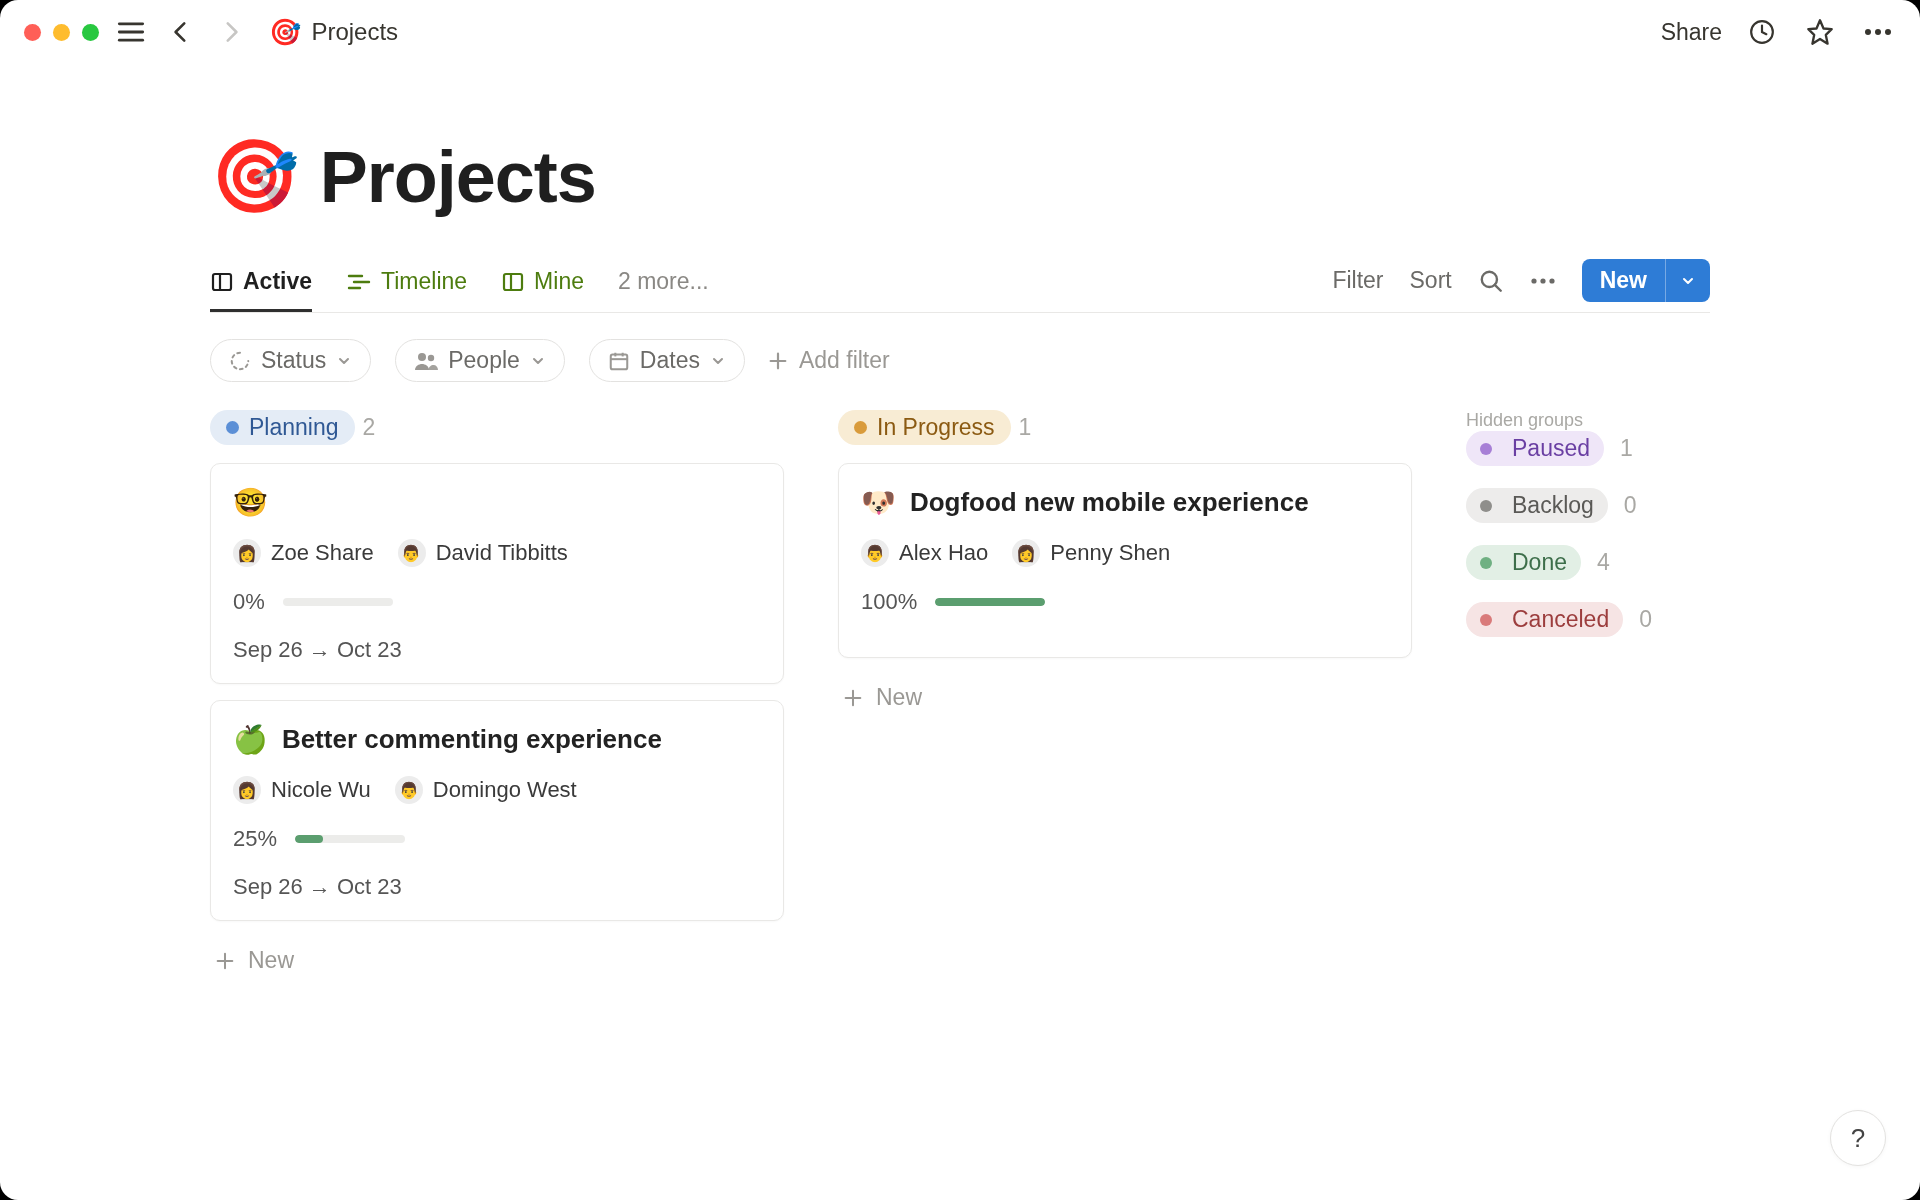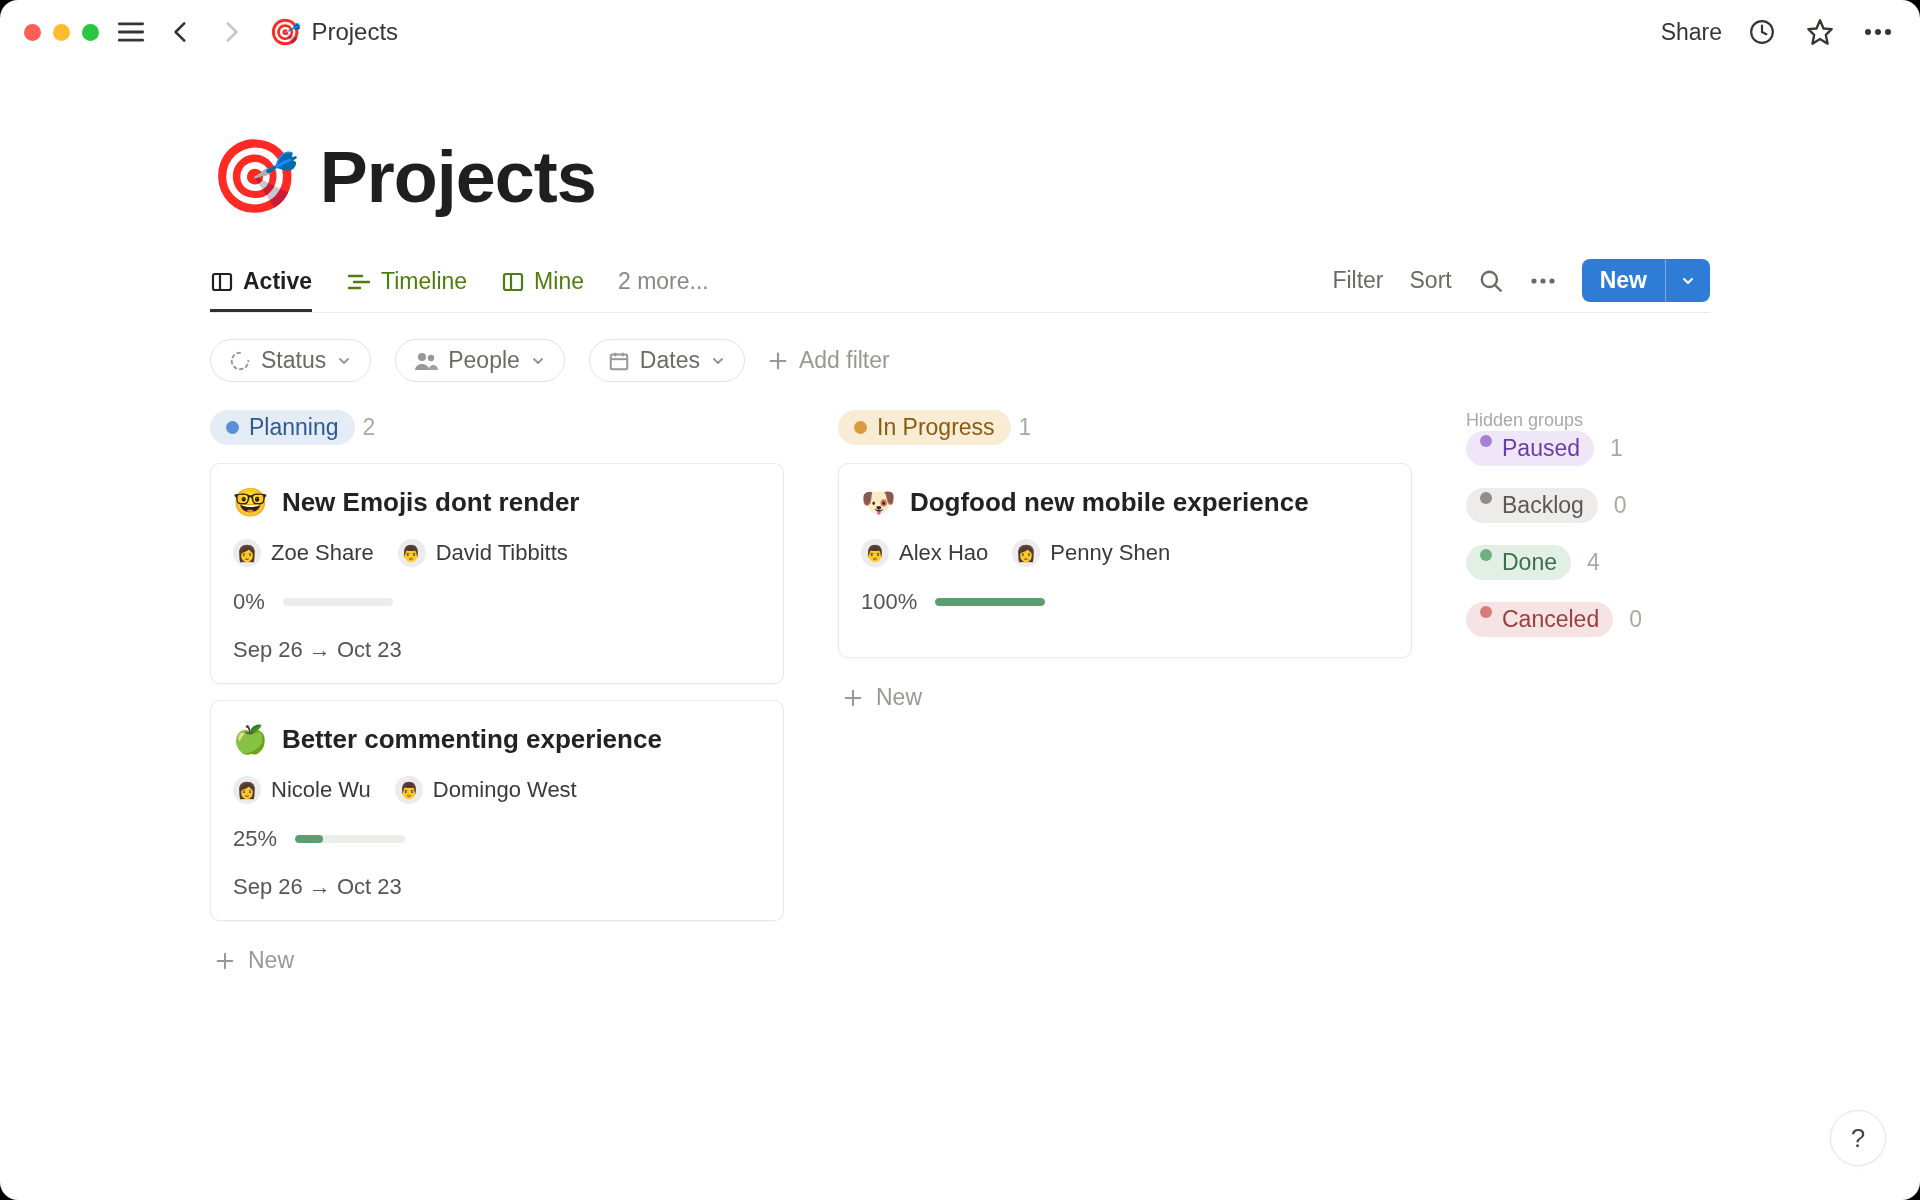--- a/index.html
+++ b/index.html
@@ -90,21 +90,21 @@
 .avatar { width: 28px; height: 28px; border-radius: 50%; background: #ececec; display: flex; align-items:center; justify-content:center; font-size:16px;}
 .progress-row { display: flex; align-items: center; gap: 18px; margin-bottom: 22px; font-size: 22px; color: #555;}
 .progress-bar { width: 110px; height: 8px; background: #ececea; border-radius: 6px; overflow: hidden; }
 .progress-fill { height: 100%; background: #5b9e6f; border-radius: 6px;}
 .date-range { font-size: 22px; color: #555; }
 .new-row { display: flex; align-items: center; gap: 12px; font-size: 23px; color: #9a9894; cursor: pointer; padding: 10px 4px; }
 
 .hidden-groups { width: 240px; }
 .hidden-title { font-size: 18px; color: #a9a8a4; }
 .hg-item { display: flex; align-items: center; gap: 16px; margin-bottom: 22px;}
-.hg-pill { display: inline-flex; align-items: flex-start; gap:10px; padding: 4px 14px; border-radius: 999px; font-size: 23px; font-weight: 500;}
+.hg-pill { display: inline-flex; align-items: center; gap:20px; padding: 4px 14px; border-radius: 999px; font-size: 23px; font-weight: 500;}
 .hg-pill .bullet { width: 12px; height: 12px; border-radius: 50%; }
 
 .help-fab {
   position: absolute; right: 34px; bottom: 34px;
   width: 56px; height: 56px; border-radius: 50%; border: 1.5px solid #e3e2e0;
   background: #fff; display: flex; align-items: center; justify-content: center;
   font-size: 26px; color: #444; cursor: pointer;
   box-shadow: 0 1px 4px rgba(0,0,0,0.04);
 }
 
@@ -295,21 +295,20 @@
           <div class="col-header">
             <span class="status-pill" style="background:#e4ecf6;color:#2f5894">
               <span class="bullet" style="background:#5b8fd6"></span>
               <span>Planning</span>
             </span>
             <span class="count">2</span>
           </div>
           <div class="card">
             <div class="card-title">
               <span class="emoji">🤓</span>
-              <span>New Emojis dont  render</span>
             </div>
             <div class="assignees">
               <span class="assignee">
                 <span class="avatar">👩</span>
                 <span>Zoe Share</span>
               </span>
               <span class="assignee">
                 <span class="avatar">👨</span>
                 <span>David Tibbitts</span>
               </span>

